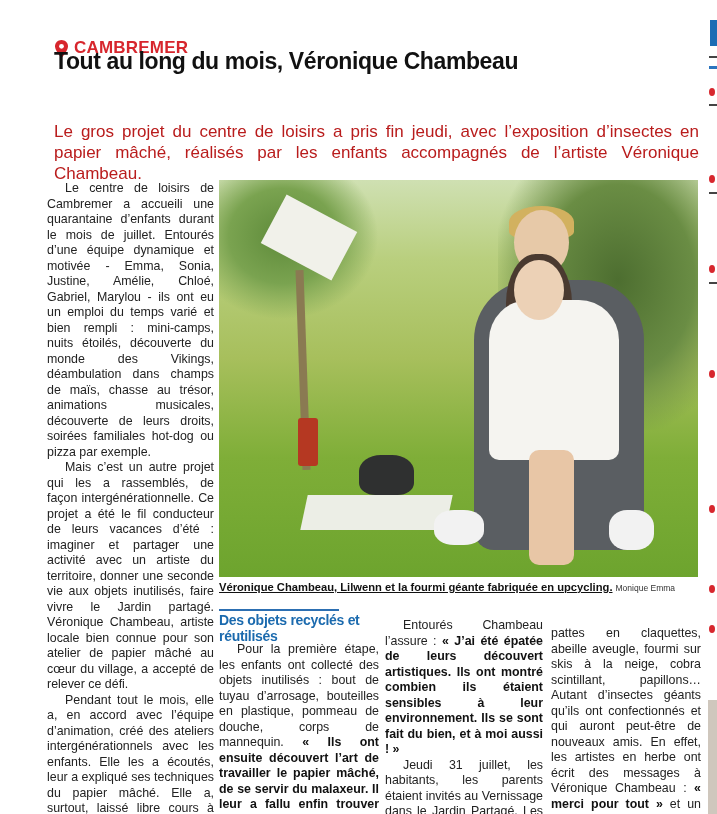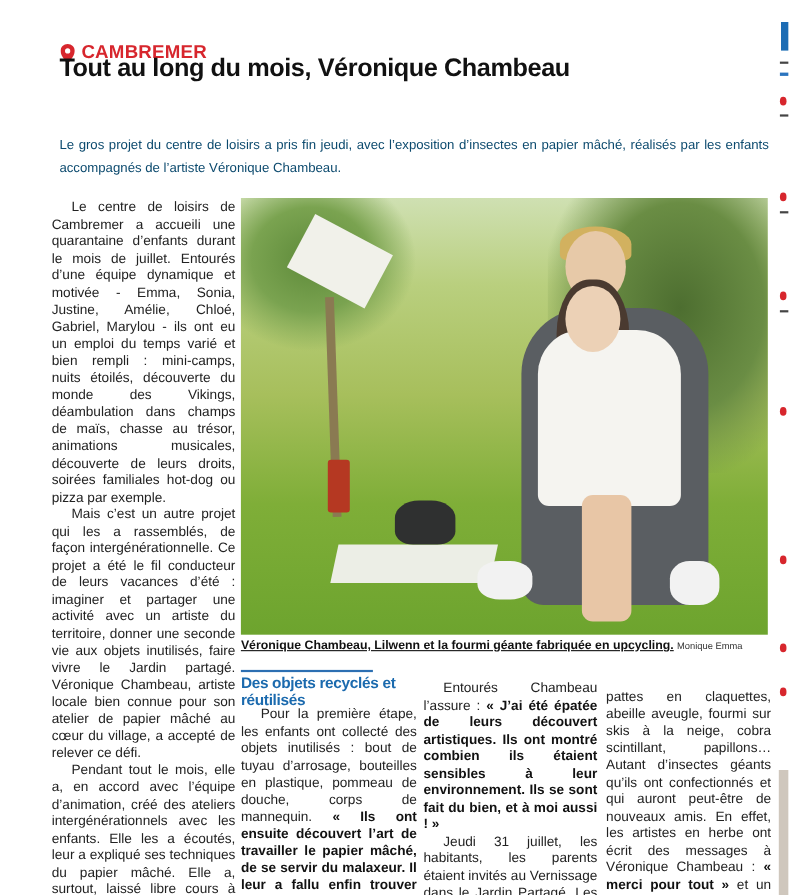--- a/index.html
+++ b/index.html
@@ -6,21 +6,21 @@
   body { width:717px; height:814px; background:#ffffff; position:relative; overflow:hidden;
          font-family:"DejaVu Sans", "Liberation Sans", sans-serif; color:#1a1a1a; }
   .kicker { position:absolute; left:55px; top:14px; display:flex; align-items:flex-end; gap:6px;margin-top:24px; }
   .kicker .pin { width:13px; height:18px; }
   .kicker span { color:#d7262d; font-weight:bold; font-size:17px; letter-spacing:0.2px;
                  font-family:"Liberation Sans", sans-serif; }
   .headline { position:absolute; left:54px; top:44px; width:650px; margin:0;
               font-family:"Liberation Sans", sans-serif; font-weight:bold; font-size:23px;
               line-height:35px; color:#111; letter-spacing:-0.4px; }
   .chapo { position:absolute; left:54px; top:121px; width:645px; margin:0;
-           font-family:"Liberation Sans", sans-serif; font-size:12px; line-height:21px; color:#0c4a6e; text-align:justify; }
+           font-family:"Liberation Sans", sans-serif; font-size:17px; line-height:21px; color:#b91c1c; text-align:justify; }
   .col { position:absolute; font-family:"Liberation Sans", sans-serif; font-size:12.4px;
          line-height:15.5px; color:#222; text-align:justify; }
   .col p { margin:0; text-indent:18px; hyphens:manual; }
   .col b, .col .q { font-weight:bold; color:#111; }
   .col-left { left:47px; top:181px; width:167px; }
   .col-2 { left:219px; top:642px; width:160px; }
   .col-3 { left:385px; top:618px; width:158px; }
   .col-4 { left:551px; top:626px; width:150px; }
   .photo { position:absolute; left:219px; top:180px; width:479px; height:397px; overflow:hidden;
            background:linear-gradient(180deg,#cfe0b2 0%,#b9cf7e 20%,#a7bf5c 45%,#7fae38 70%,#6da42e 100%); }

